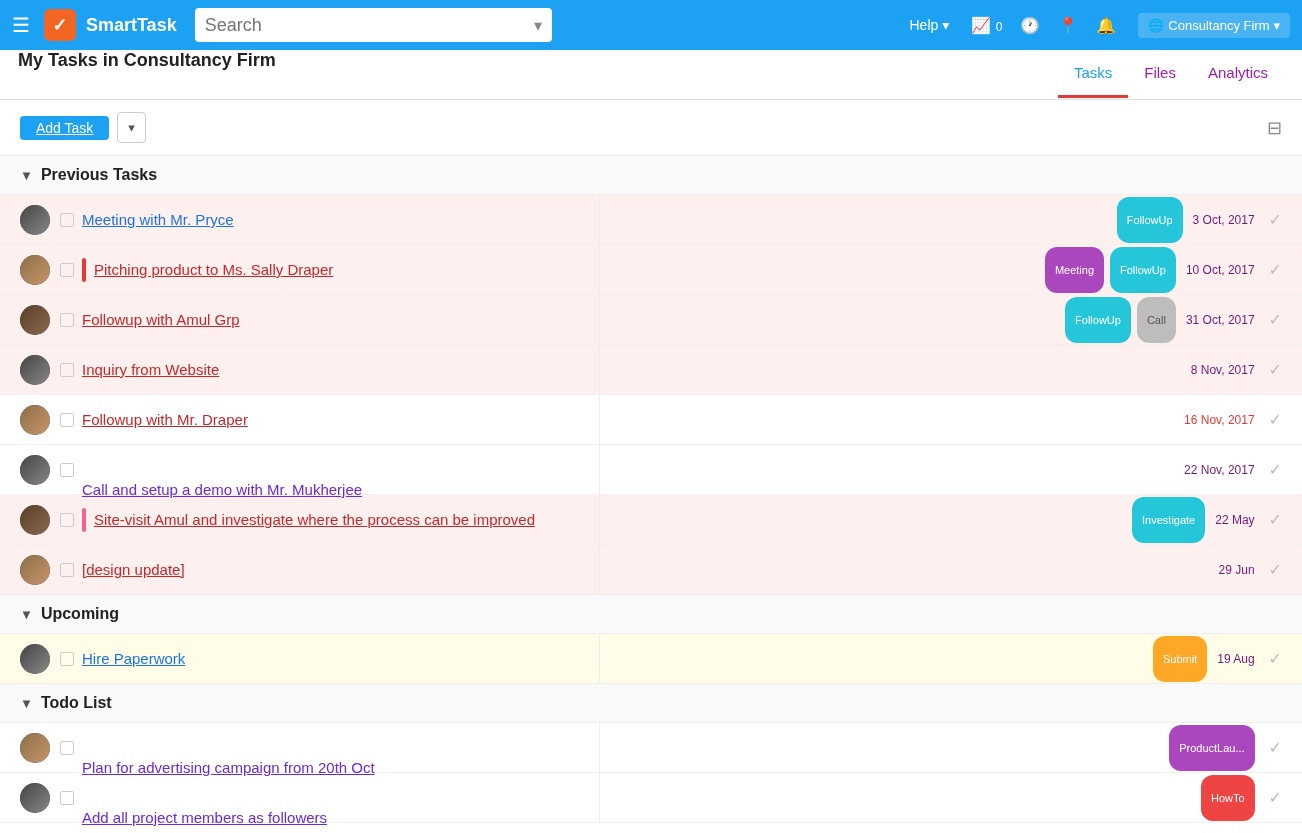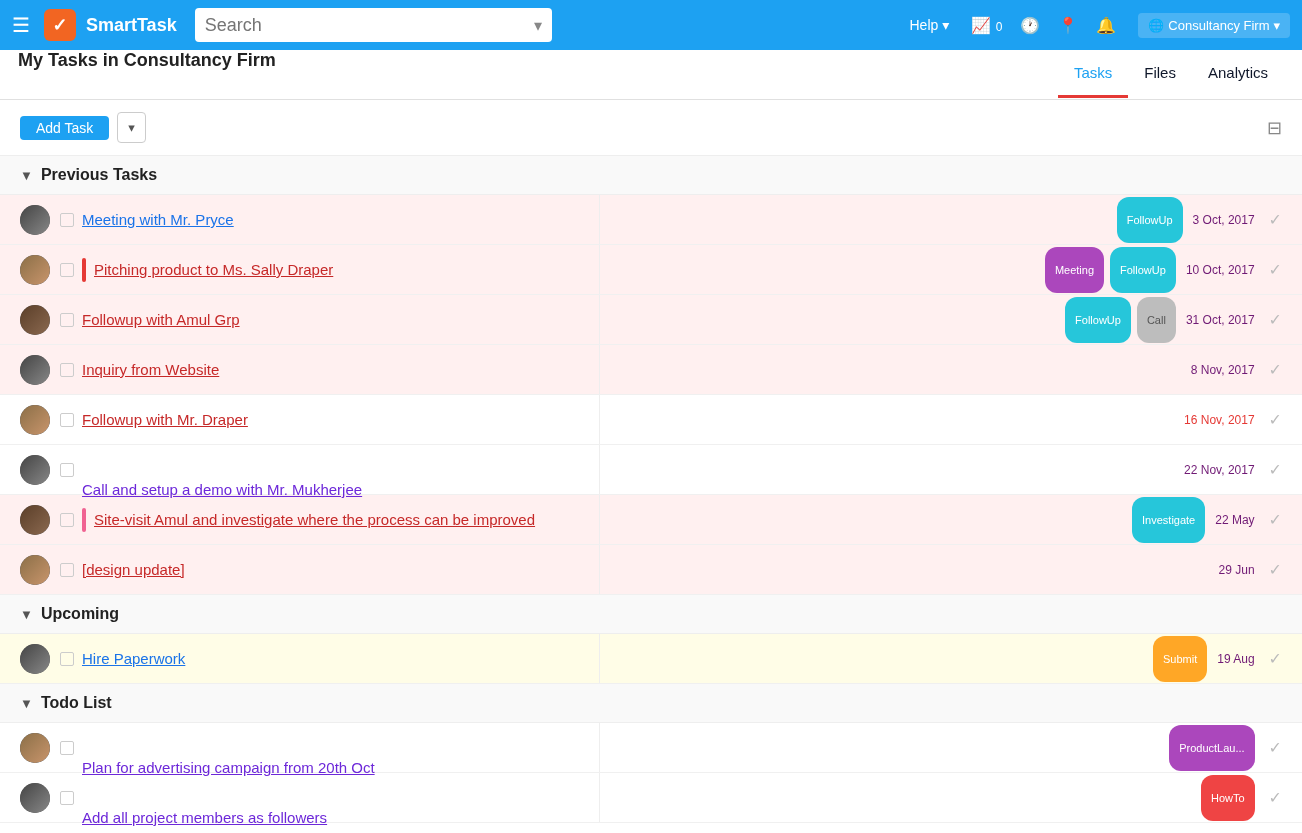--- a/index.html
+++ b/index.html
@@ -59,21 +59,21 @@
       display: flex;
       align-items: flex-start;
       padding: 0 18px;
       border-bottom: 1px solid #e0e0e0;
     }
     .subheader-title { font-size: 18px; font-weight: 600; color: #222; flex: 1; }
     .subheader-tabs { display: flex; gap: 0; }
     .tab {
       padding: 14px 16px;
       font-size: 15px;
-      color: #0f172a;
+      color: #a21caf;
       cursor: pointer;
       border-bottom: 3px solid transparent;
       margin-bottom: -1px;
     }
     .tab.active { color: #1da1f2; border-bottom-color: #e53935; font-weight: 500; }
 
     
     .content {
       background: white;
       margin: 0;
@@ -90,20 +90,21 @@
     }
     .btn-add-task {
       background: #1da1f2;
       color: white;
       border: none;
       border-radius: 4px;
       padding: 4px 16px;
       font-size: 14px;
       cursor: pointer;
       font-weight: 500;
+      text-decoration: underline;
     }
     .btn-dropdown {
       background: white;
       border: 1px solid #ccc;
       border-radius: 4px;
       padding: 7px 10px;
       cursor: pointer;
       font-size: 13px;
       color: #555;
     }

